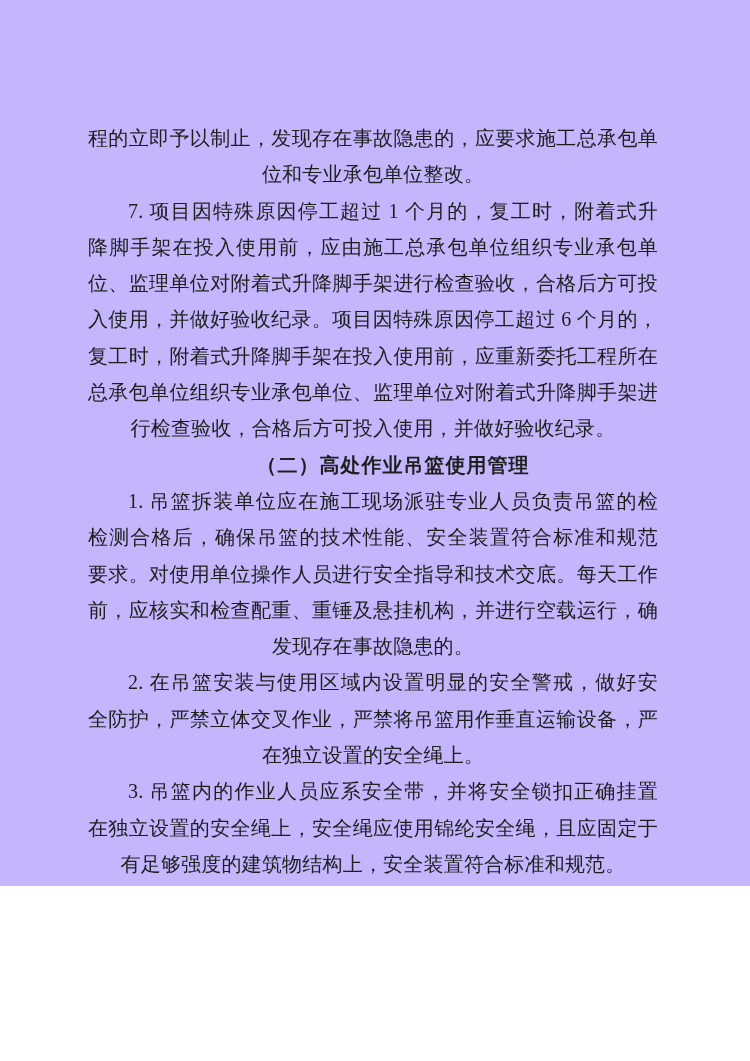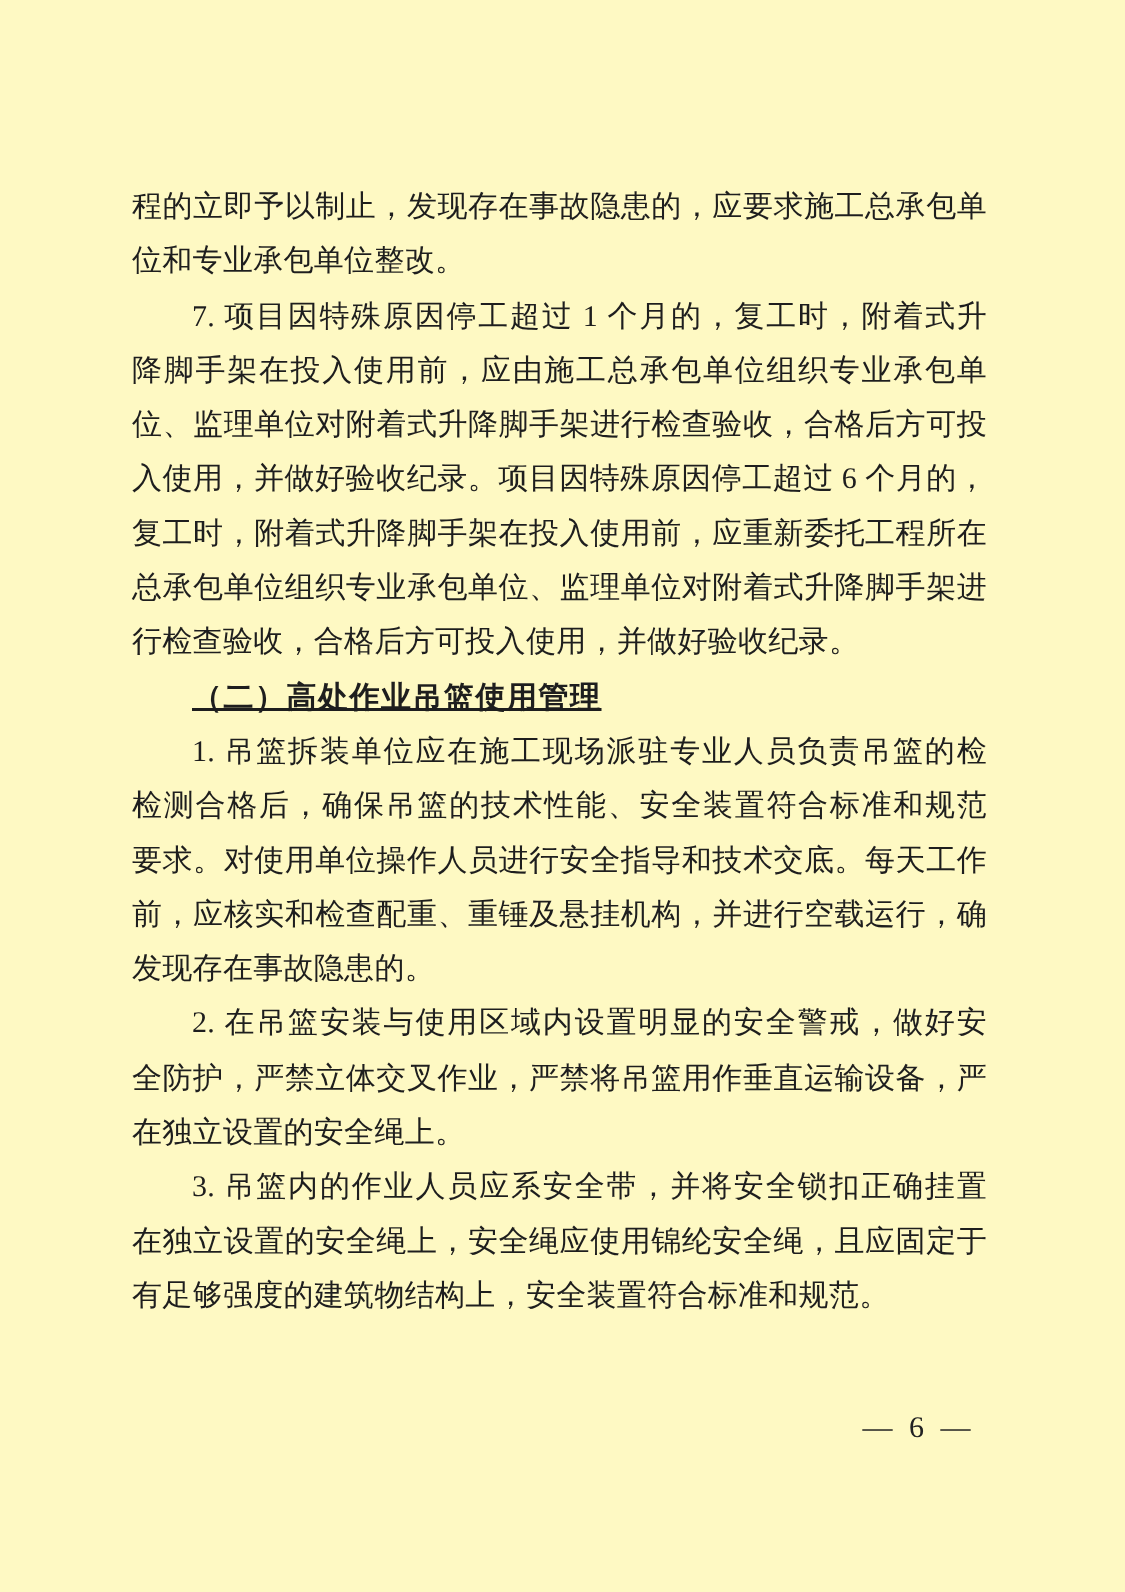--- a/index.html
+++ b/index.html
@@ -3,51 +3,50 @@
 <meta charset="utf-8">
 <style>
   html, body {
     margin: 0;
     padding: 0;
     background: #ffffff;
   }
   .page {
     position: relative;
     width: 750px;
-    height: 1061px;
-    background: #fef9c3;
+    height: 886px;
+    background: #c4b5fd;
     overflow: hidden;
     font-family: "Liberation Serif", "DejaVu Serif", serif;
     color: #1e1e1e;
   }
   .textblock {
     position: absolute;
     left: 88px;
     top: 120px;
     width: 570px;
     font-size: 20px;
     line-height: 36.3px;
     letter-spacing: 0.2px;
   }
   .line {
     white-space: normal;
-    text-align: left;
+    text-align: center;
   }
   .line.fill {
     text-align: justify;
     text-align-last: justify;
     text-justify: inter-ideograph;
   }
   .line.indent {
     padding-left: 40px;
   }
   .line.heading {
     font-weight: bold;
     letter-spacing: 1px;
-    text-decoration: underline;
   }
   .page-number {
     position: absolute;
     left: 575px;
     top: 941px;
     font-size: 20px;
     letter-spacing: 3px;
     color: #222222;
     white-space: nowrap;
   }

